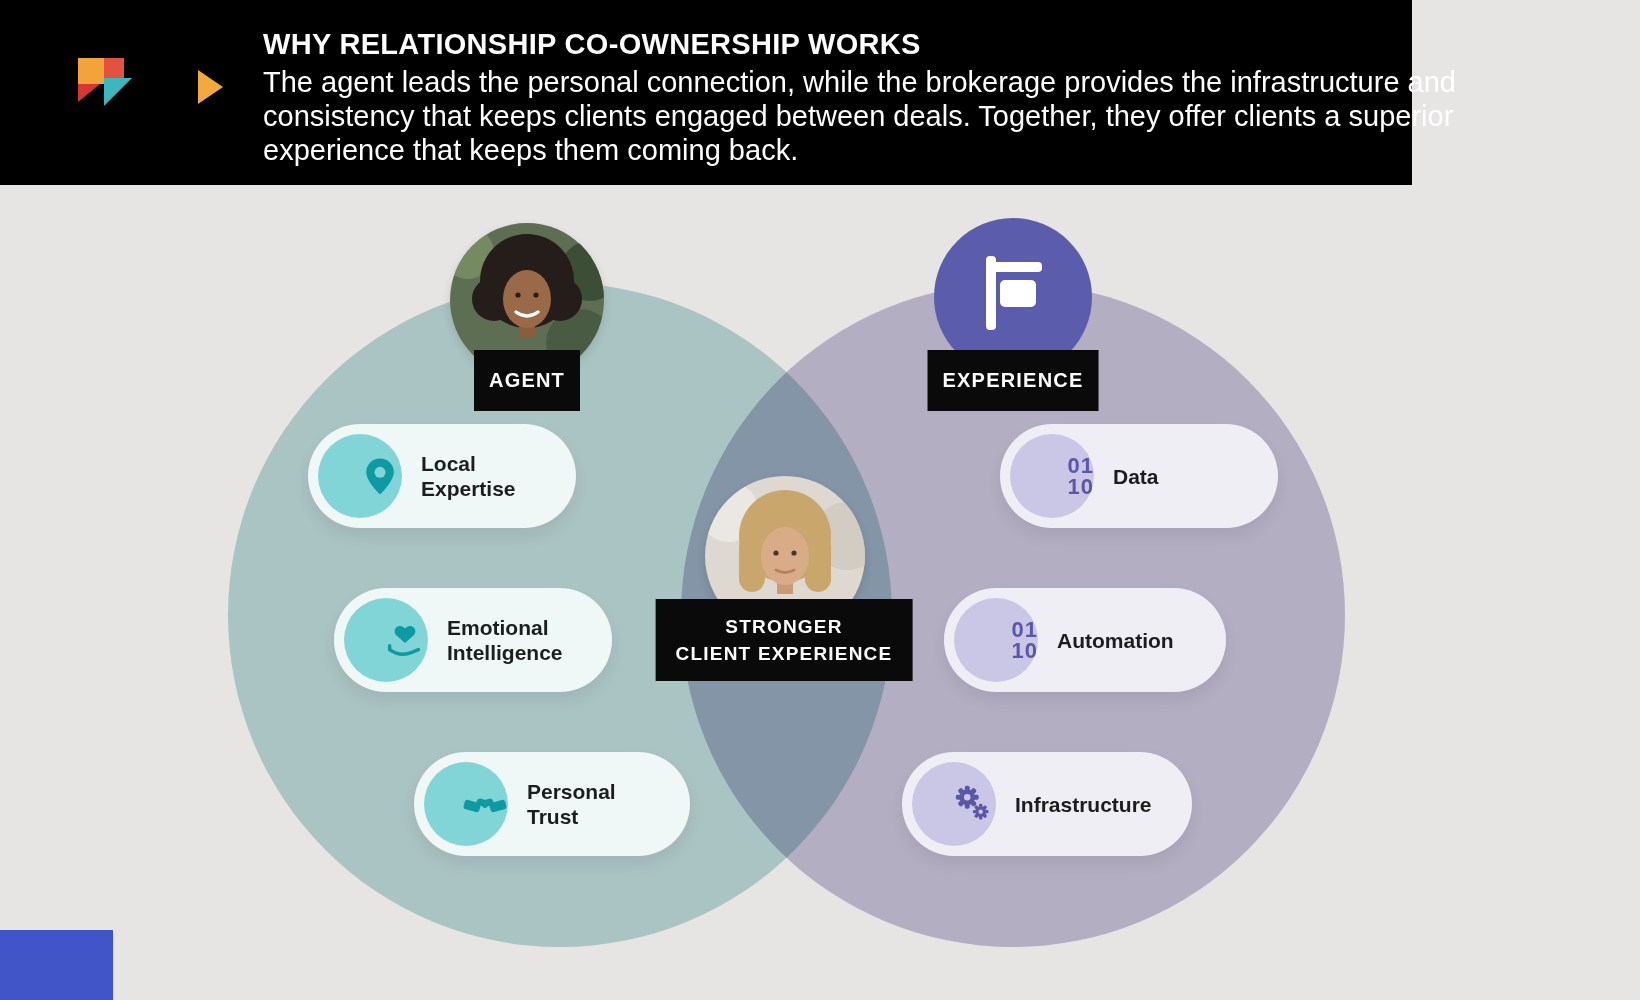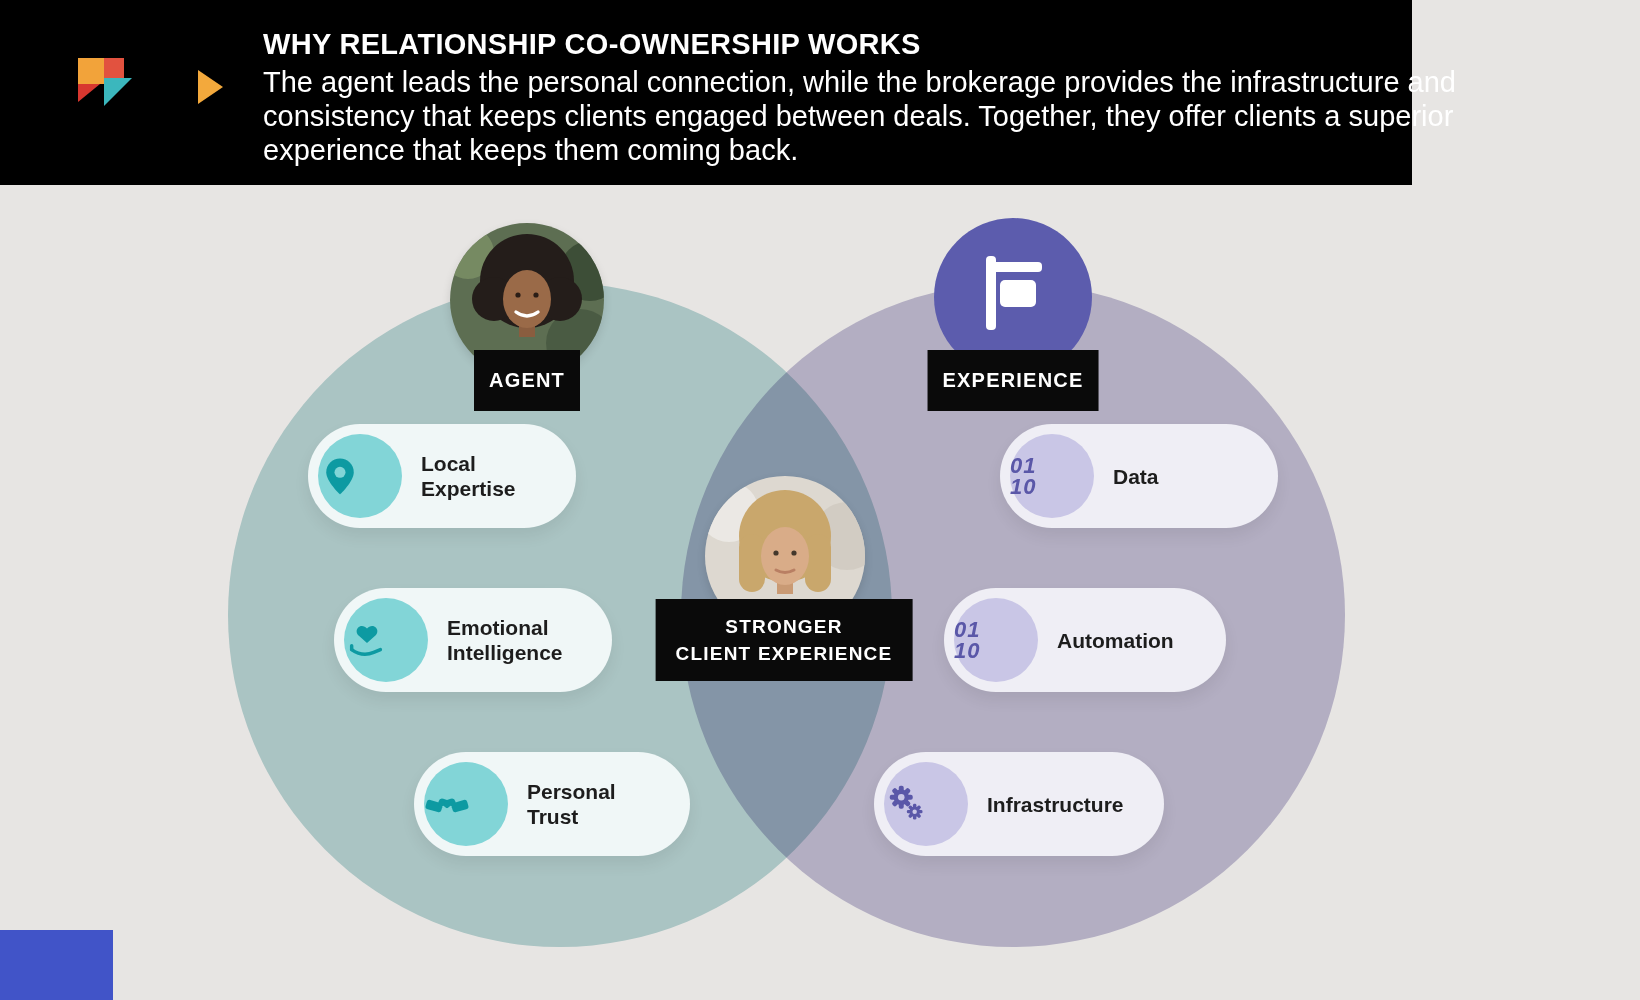--- a/index.html
+++ b/index.html
@@ -27,21 +27,21 @@
   .black-label{position:absolute;z-index:4;background:#0a0a0a;color:#fff;font-weight:bold;
     font-size:20px;letter-spacing:1.2px;padding:19px 15px;white-space:nowrap;transform:translateX(-50%);}
   .center-label{position:absolute;z-index:4;background:#0a0a0a;color:#fff;font-weight:bold;
     font-size:19px;letter-spacing:1.2px;line-height:27px;padding:14px 20px;text-align:center;transform:translateX(-50%);}
   
   .pill{position:absolute;height:104px;border-radius:52px;display:flex;align-items:center;z-index:2;
     box-shadow:0 8px 16px rgba(0,0,0,.07);}
   .pill-left{background:#f0f7f7;}
   .pill-right{background:#efeef5;}
   .pill-icon{width:84px;height:84px;border-radius:50%;margin-left:10px;flex:0 0 auto;
-    display:flex;align-items:center;justify-content:flex-start;font-style:italic;}
+    display:flex;align-items:center;justify-content:flex-end;}
   .icon-teal{background:#82d5d7;}
   .icon-purple{background:#c9c6e6;}
   .pill-label{margin-left:19px;margin-right:28px;font-weight:bold;font-size:21px;line-height:25px;color:#1d1d1d;}
   .binary{font-weight:bold;font-size:22px;line-height:21px;color:#5a57a8;text-align:left;letter-spacing:1px;}
   
   .bottom-accent{position:absolute;left:0;top:930px;width:113px;height:70px;background:#4154c8;z-index:5;}
 </style>
 </head>
 <body>
 
@@ -135,21 +135,21 @@
 </div>
 
 <div class="pill pill-right" style="left:944px;top:588px;width:282px;">
   <div class="pill-icon icon-purple">
     <div class="binary"><span>01</span><br>
     <span>10</span></div>
   </div>
   <div class="pill-label">Automation</div>
 </div>
 
-<div class="pill pill-right" style="left:874px;top:752px;width:290px;">
+<div class="pill pill-right" style="left:902px;top:752px;width:290px;">
   <div class="pill-icon icon-purple">
     <svg width="46" height="46" viewBox="0 0 48 48">
       <g fill="#5a57a8">
         <g transform="translate(18,17)">
           <rect x="-2.6" y="-12" width="5.2" height="24" rx="2"></rect>
           <rect x="-2.6" y="-12" width="5.2" height="24" rx="2" transform="rotate(45)"></rect>
           <rect x="-2.6" y="-12" width="5.2" height="24" rx="2" transform="rotate(90)"></rect>
           <rect x="-2.6" y="-12" width="5.2" height="24" rx="2" transform="rotate(135)"></rect>
           <circle r="8"></circle>
           <circle r="3.4" fill="#c9c6e6"></circle>

